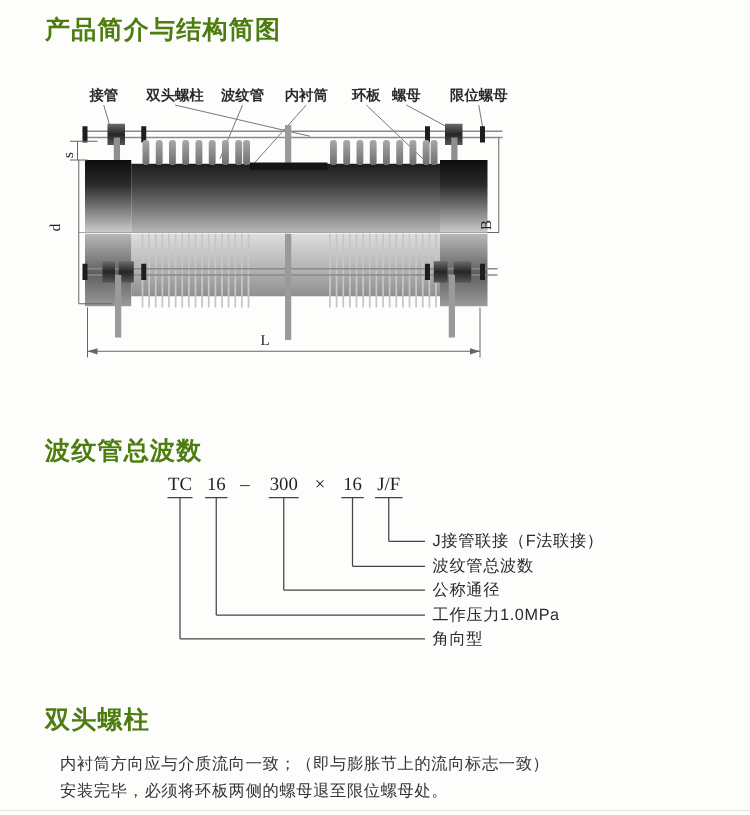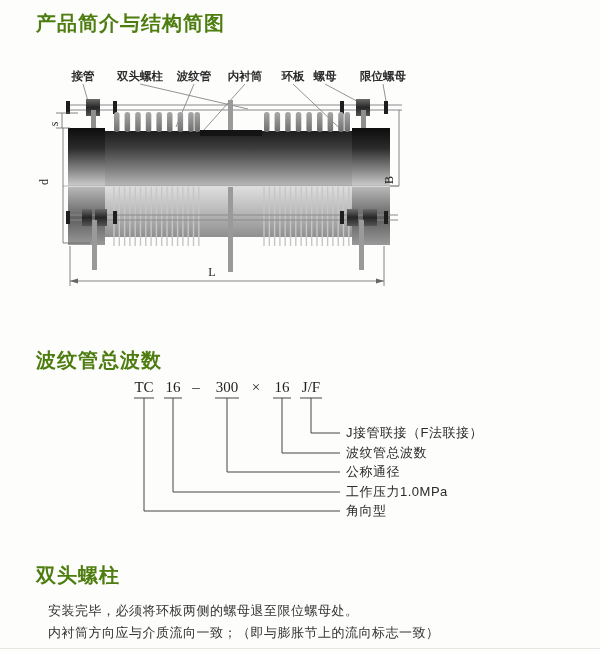--- a/index.html
+++ b/index.html
@@ -258,18 +258,18 @@
       <text class="legend-label" x="346" y="79">波纹管总波数</text>
       <text class="legend-label" x="346" y="98">公称通径</text>
       <text class="legend-label" x="346" y="118">工作压力1.0MPa</text>
       <text class="legend-label" x="346" y="137">角向型</text>
     </g>
   </svg>
 
   <div class="sec-heading" id="h-install">双头螺柱</div>
 
   <div class="install-text">
+    <div>内衬筒方向应与介质流向一致；（即与膨胀节上的流向标志一致）</div>
     <div>安装完毕，必须将环板两侧的螺母退至限位螺母处。</div>
-    <div>内衬筒方向应与介质流向一致；（即与膨胀节上的流向标志一致）</div>
   </div>
 
   <div class="bottom-edge"></div>
 </div>
 
 </body></html>

